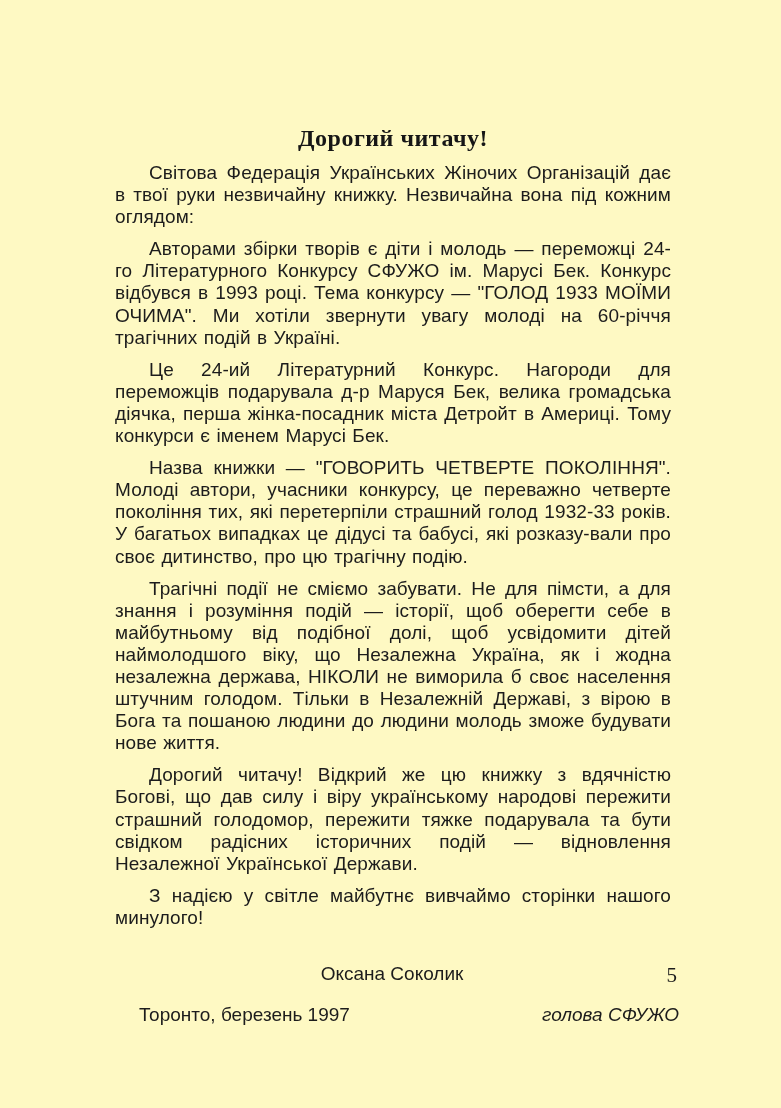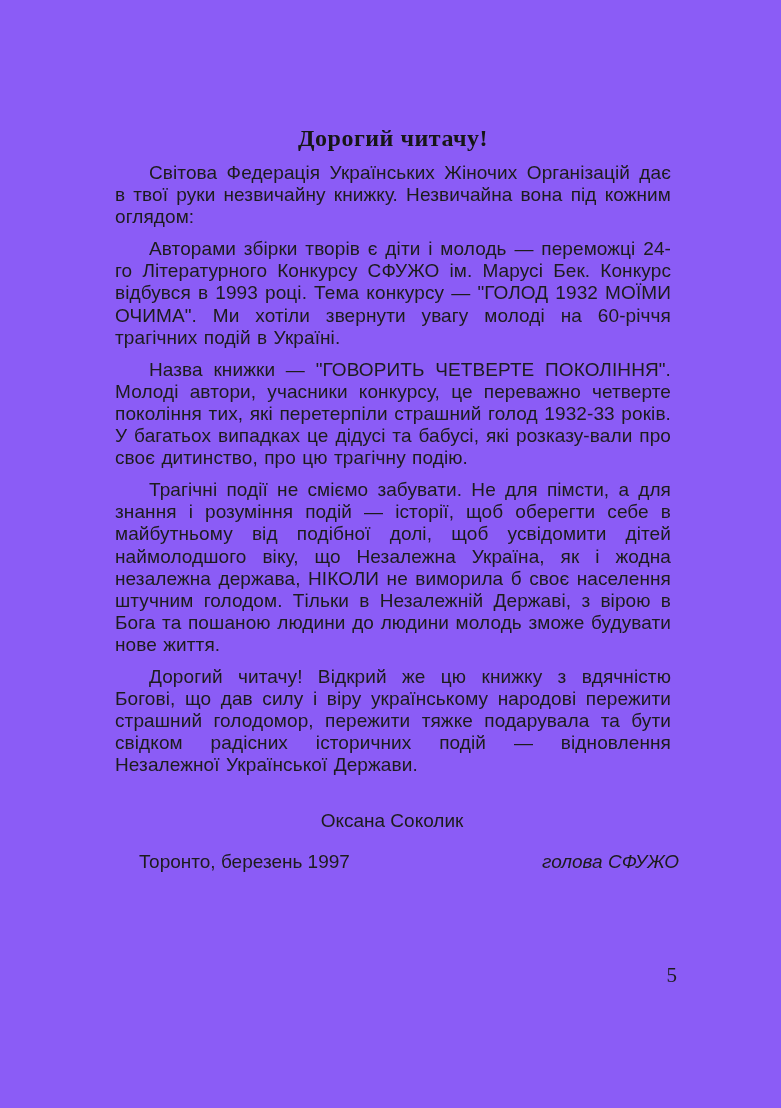--- a/index.html
+++ b/index.html
@@ -4,21 +4,21 @@
 <style>
   html, body {
     margin: 0;
     padding: 0;
     background: #ffffff;
   }
   .scan-page {
     position: relative;
     width: 781px;
     height: 1108px;
-    background: #8b5cf6;
+    background: #fef9c3;
     overflow: hidden;
     font-family: "Liberation Sans", sans-serif;
     color: #1c1c1c;
   }
   .text-block {
     position: absolute;
     left: 105px;
     top: 124px;
     width: 576px;
   }
@@ -81,24 +81,26 @@
 </head>
 <body>
 
 <div class="scan-page">
   <div class="text-block">
 
     <h1 class="doc-title">Дорогий читачу!</h1>
 
     <div class="doc-body">
       <p>Світова Федерація Українських Жіночих Організацій дає в твої руки незвичайну книжку. Незвичайна вона під кожним оглядом:</p>
-      <p>Авторами збірки творів є діти і молодь — переможці 24-го Літературного Конкурсу СФУЖО ім. Марусі Бек. Конкурс відбувся в 1993 році. Тема конкурсу — "ГОЛОД 1932 МОЇМИ ОЧИМА". Ми хотіли звернути увагу молоді на 60-річчя трагічних подій в Україні.</p>
+      <p>Авторами збірки творів є діти і молодь — переможці 24-го Літературного Конкурсу СФУЖО ім. Марусі Бек. Конкурс відбувся в 1993 році. Тема конкурсу — "ГОЛОД 1933 МОЇМИ ОЧИМА". Ми хотіли звернути увагу молоді на 60-річчя трагічних подій в Україні.</p>
+      <p>Це 24-ий Літературний Конкурс. Нагороди для переможців подарувала д-р Маруся Бек, велика громадська діячка, перша жінка-посадник міста Детройт в Америці. Тому конкурси є іменем Марусі Бек.</p>
       <p>Назва книжки — "ГОВОРИТЬ ЧЕТВЕРТЕ ПОКОЛІННЯ". Молоді автори, учасники конкурсу, це переважно четверте покоління тих, які перетерпіли страшний голод 1932-33 років. У багатьох випадках це дідусі та бабусі, які розказу-вали про своє дитинство, про цю трагічну подію.</p>
       <p>Трагічні події не сміємо забувати. Не для пімсти, а для знання і розуміння подій — історії, щоб оберегти себе в майбутньому від подібної долі, щоб усвідомити дітей наймолодшого віку, що Незалежна Україна, як і жодна незалежна держава, НІКОЛИ не виморила б своє населення штучним голодом. Тільки в Незалежній Державі, з вірою в Бога та пошаною людини до людини молодь зможе будувати нове життя.</p>
       <p>Дорогий читачу! Відкрий же цю книжку з вдячністю Богові, що дав силу і віру українському народові пережити страшний голодомор, пережити тяжке подарувала та бути свідком радісних історичних подій — відновлення Незалежної Української Держави.</p>
+      <p>З надією у світле майбутнє вивчаймо сторінки нашого минулого!</p>
     </div>
 
     <div class="signature-name">Оксана Соколик</div>
 
     <div class="signature-row">
       <span class="dateline">Торонто, березень 1997</span>
       <span class="signature-role">голова СФУЖО</span>
     </div>
 
   </div>

